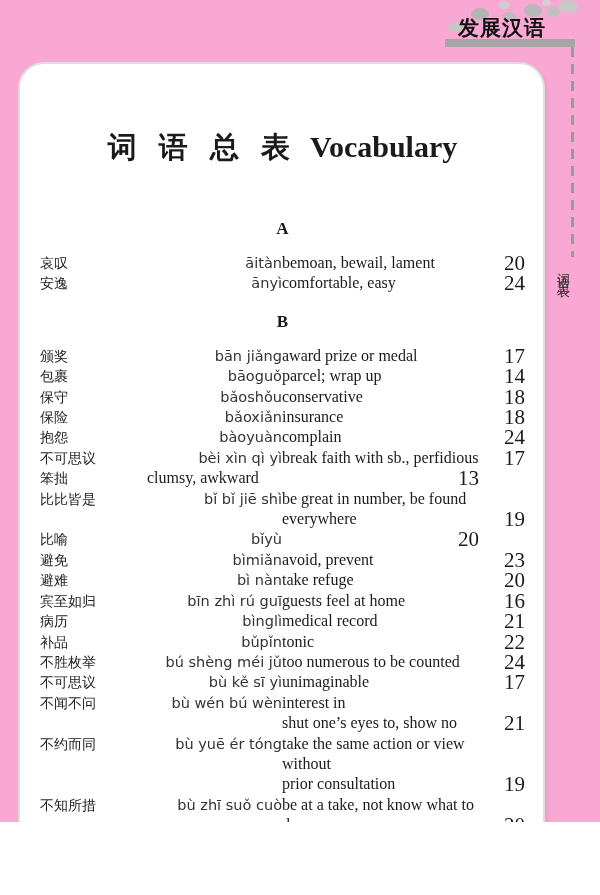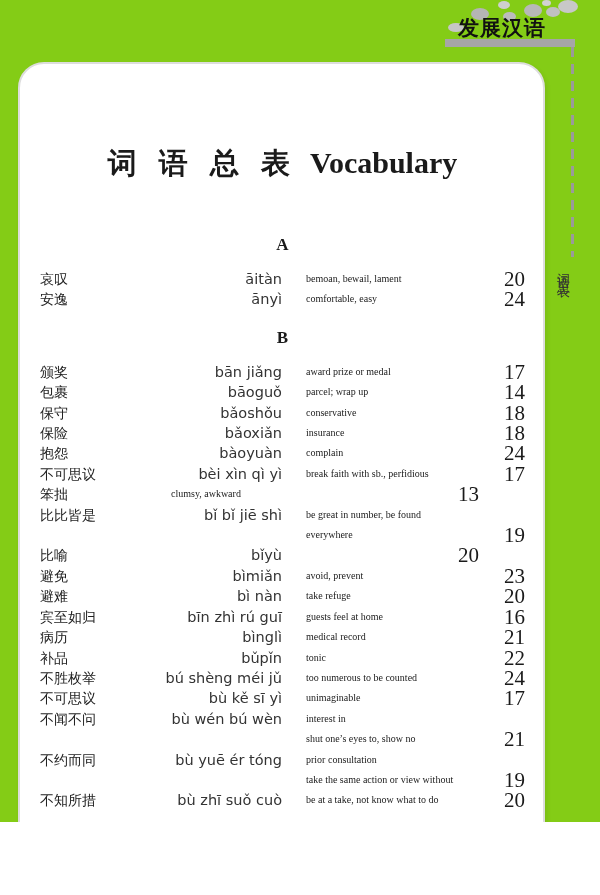--- a/index.html
+++ b/index.html
@@ -1,48 +1,48 @@
 <!DOCTYPE html>
 <html><head>
 <meta charset="utf-8">
 <style>
   html,body{margin:0;padding:0;background:#fff;}
-  .page{position:relative;width:600px;height:822px;background:#84cc16;overflow:hidden;
+  .page{position:relative;width:600px;height:822px;background:#f9a8d4;overflow:hidden;
         font-family:"Liberation Serif",serif;color:#1a1a1a;}
 
   
   .logo{position:absolute;left:430px;top:0;width:170px;height:60px;}
   .logo .dot{position:absolute;border-radius:50%;}
   .logo-text{position:absolute;left:28px;top:14px;font-family:"DejaVu Sans",sans-serif;
              font-weight:bold;font-size:21px;letter-spacing:1px;color:#111;z-index:2;}
   .logo-bar{position:absolute;left:15px;top:39px;width:130px;height:8px;background:#a6a6a6;z-index:1;}
 
   
   .dashline{position:absolute;left:571px;top:47px;width:3px;height:210px;
             background:repeating-linear-gradient(to bottom,#9a9a9a 0 10px,transparent 10px 17px);}
   .side-label{position:absolute;left:554px;top:262px;writing-mode:vertical-rl;
               font-family:"DejaVu Sans",sans-serif;font-size:13px;letter-spacing:4px;color:#333;}
 
   
   .vocab-box{position:absolute;left:18px;top:62px;width:527px;height:798px;box-sizing:border-box;
              border:2px solid #ddd;border-radius:26px;background:#fff;
-             box-shadow:2px 3px 5px rgba(0,0,0,0.08);padding:16px 18px 0 20px;overflow:hidden;}
+             box-shadow:2px 3px 5px rgba(0,0,0,0.08);padding:0 18px 0 20px;overflow:hidden;}
   .vocab-title{margin:64px 0 54px;text-align:center;font-weight:bold;line-height:36px;}
   .vocab-title .cn{font-family:"DejaVu Sans",sans-serif;font-size:29px;letter-spacing:6px;}
   .vocab-title .en{font-family:"Liberation Serif",serif;font-size:30px;margin-left:6px;}
 
   .section-letter{text-align:center;font-weight:bold;font-size:17px;line-height:20px;
                   margin:18px 0 14px;font-family:"Liberation Serif",serif;}
   .section:first-child .section-letter{margin-top:0;}
   .section:last-child .section-letter{margin:12px 0 10px;}
 
   .vocab-row{display:grid;grid-template-columns:107px 135px 1fr 46px;line-height:20.4px;}
   .cell-word{font-family:"DejaVu Sans",sans-serif;font-size:14px;color:#222;align-self:start;}
   .cell-pinyin{font-family:"DejaVu Sans",sans-serif;font-size:14.5px;color:#333;align-self:start;text-align:right;}
-  .cell-meaning{font-family:"Liberation Serif",serif;font-size:10px;margin-left:24px;}
+  .cell-meaning{font-family:"Liberation Serif",serif;font-size:16px;}
   .cell-page{font-family:"Liberation Serif",serif;font-size:21px;text-align:right;align-self:end;}
 
   
   .folio{position:absolute;left:0;top:866px;width:572px;text-align:center;
          font-family:"DejaVu Sans",sans-serif;font-size:23px;color:#222;}
 </style>
 </head>
 <body>
 
 <div class="page">
@@ -243,22 +243,22 @@
                 <div>interest in</div>
                 <div>shut one’s eyes to, show no</div>
               </span>
     <span class="cell-page">21</span>
   </div>
 
   <div class="vocab-row">
     <span class="cell-word">不约而同</span>
     <span class="cell-pinyin">bù yuē ér tóng</span>
     <span class="cell-meaning">
+                <div>take the same action or view without</div>
                 <div>prior consultation</div>
-                <div>take the same action or view without</div>
               </span>
     <span class="cell-page">19</span>
   </div>
 
   <div class="vocab-row">
     <span class="cell-word">不知所措</span>
     <span class="cell-pinyin">bù zhī suǒ cuò</span>
     <span class="cell-meaning">
                 <div>be at a take, not know what to do</div>
               </span>

